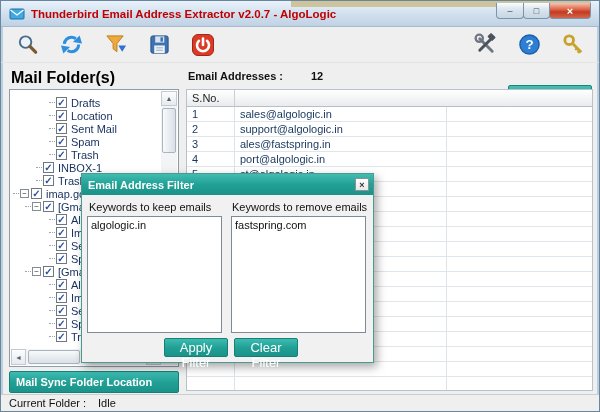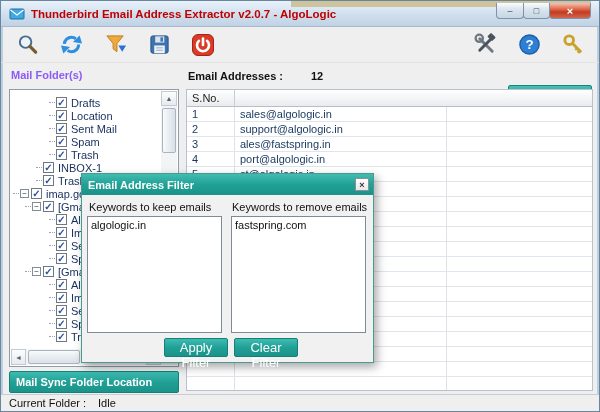--- a/index.html
+++ b/index.html
@@ -22,21 +22,21 @@
               color:#fff;font-size:11px;font-weight:bold;}
 
   
   .toolbar{position:absolute;top:26px;left:0;right:0;height:36px;display:flex;align-items:center;
            padding:0 12px;box-sizing:border-box;gap:16px;border-bottom:1px solid #e3e3e3;}
   .tool{width:28px;height:28px;display:flex;align-items:center;justify-content:center;border-radius:3px;}
   .tool-spacer{flex:1;}
 
   
   .section-row{position:absolute;top:62px;left:0;right:0;height:26px;}
-  .folders-title{position:absolute;left:10px;top:6px;font-weight:bold;font-size:11px;color:#8b5cf6;}
+  .folders-title{position:absolute;left:10px;top:6px;font-weight:bold;font-size:16px;color:#000000;}
   .count{position:absolute;left:187px;top:7px;font-size:11px;font-weight:bold;color:#111;}
   .count .val{margin-left:28px;}
   .clear-list{position:absolute;right:7px;top:3px;width:84px;height:20px;display:flex;align-items:flex-end;justify-content:center;
               gap:4px;background:linear-gradient(#49bfb4,#23a096 55%,#1d958b);border:1px solid #16857c;border-radius:2px;
               color:#fff;font-weight:bold;font-size:11px;font-family:inherit;cursor:default;margin-top:19px;}
 
   
   .tree-panel{position:absolute;left:8px;top:88px;width:170px;height:278px;background:#fff;
               border:1px solid #8e9bab;box-sizing:border-box;}
   .tree-items{position:absolute;left:1px;top:1px;right:17px;bottom:17px;overflow:hidden;padding-top:5px;}

